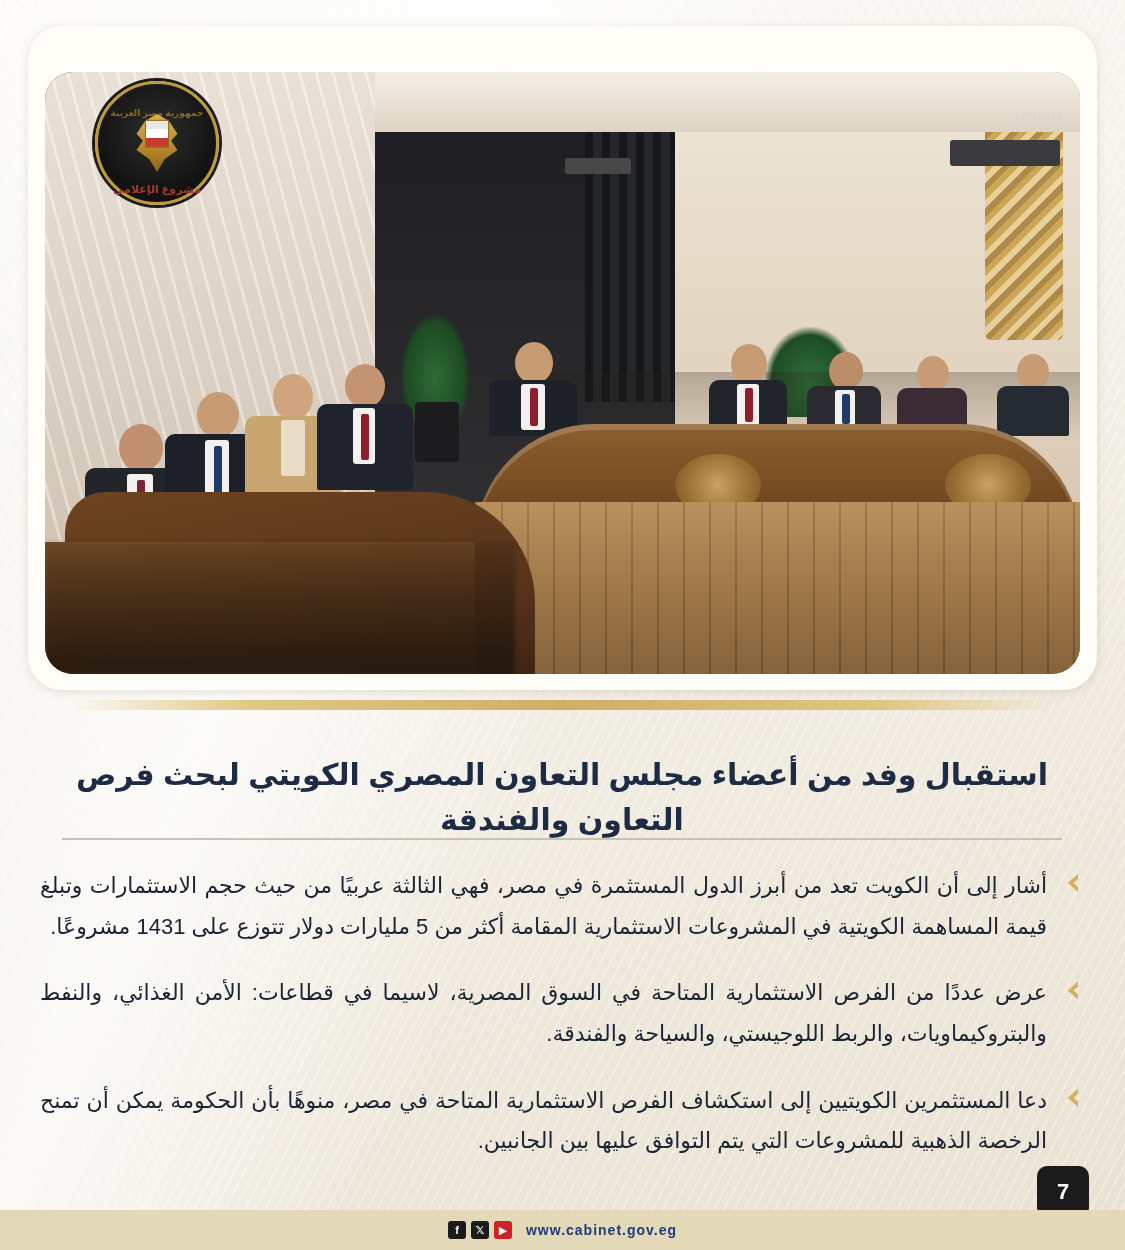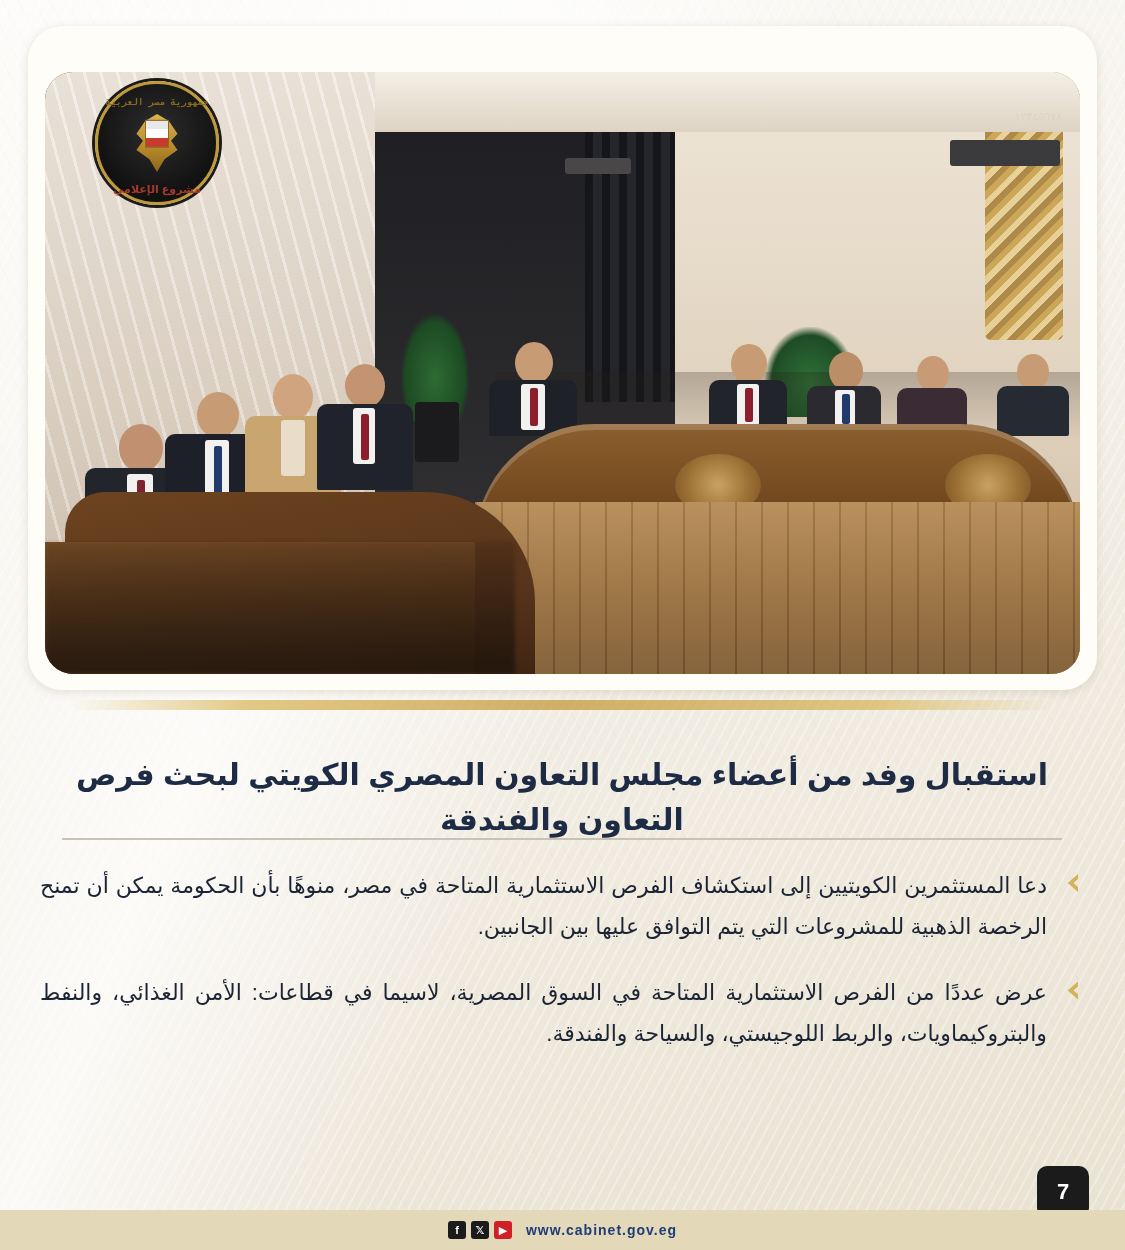--- a/index.html
+++ b/index.html
@@ -107,21 +107,21 @@
   .eagle{
     width:54px;height:58px;border-radius:6px;
     background:linear-gradient(180deg,#d9b34f 0%,#b98c2d 55%,#8c6718 100%);
     clip-path:polygon(50% 0%,72% 12%,88% 34%,76% 46%,88% 62%,64% 78%,50% 100%,36% 78%,12% 62%,24% 46%,12% 34%,28% 12%);
   }
   .eagle-flag{position:absolute;width:22px;height:26px;left:50%;top:40%;transform:translate(-50%,-40%);
     background:linear-gradient(180deg,#e8e8e8 0 33%,#ffffff 33% 66%,#c8392e 66% 100%);
     border:1px solid #8a6a20;}
   .logo-arc-top,.logo-arc-bot{position:absolute;left:0;right:0;text-align:center;
     font-size:9px;color:#8b6a1e;font-weight:bold;letter-spacing:.5px;}
-  .logo-arc-top{top:13px;font-family:Liberation Mono, monospace;}
+  .logo-arc-top{top:24px;}
   .logo-arc-bot{bottom:6px;color:#a23b2e;font-size:11px;}
 
   
   .gold-sep{
     position:absolute;left:70px;top:700px;width:985px;height:10px;
     background:linear-gradient(90deg,rgba(201,161,74,0) 0%,#d8b85f 18%,#c49a3c 50%,#d8b85f 82%,rgba(201,161,74,0) 100%);
     border-radius:6px;opacity:.75;
   }
 
   
@@ -264,27 +264,33 @@
 <div class="gold-sep"></div>
 
 <div class="headline">استقبال وفد من أعضاء مجلس التعاون المصري الكويتي لبحث فرص التعاون والفندقة</div>
 <div class="rule"></div>
 
 <div class="bullets">
   <div class="bullet">
     <div class="marker">
         <div class="chev"></div>
       </div>
-    <div class="btext">دعا المستثمرين الكويتيين إلى استكشاف الفرص الاستثمارية المتاحة في مصر، منوهًا بأن الحكومة يمكن أن تمنح الرخصة الذهبية للمشروعات التي يتم التوافق عليها بين الجانبين.</div>
+    <div class="btext">أشار إلى أن الكويت تعد من أبرز الدول المستثمرة في مصر، فهي الثالثة عربيًا من حيث حجم الاستثمارات وتبلغ قيمة المساهمة الكويتية في المشروعات الاستثمارية المقامة أكثر من 5 مليارات دولار تتوزع على 1431 مشروعًا.</div>
   </div>
   <div class="bullet">
     <div class="marker">
         <div class="chev"></div>
       </div>
     <div class="btext">عرض عددًا من الفرص الاستثمارية المتاحة في السوق المصرية، لاسيما في قطاعات: الأمن الغذائي، والنفط والبتروكيماويات، والربط اللوجيستي، والسياحة والفندقة.</div>
+  </div>
+  <div class="bullet">
+    <div class="marker">
+        <div class="chev"></div>
+      </div>
+    <div class="btext">دعا المستثمرين الكويتيين إلى استكشاف الفرص الاستثمارية المتاحة في مصر، منوهًا بأن الحكومة يمكن أن تمنح الرخصة الذهبية للمشروعات التي يتم التوافق عليها بين الجانبين.</div>
   </div>
 </div>
 
 <div class="pagebadge">7</div>
 
 <div class="footer">
   <span class="footer-url">www.cabinet.gov.eg</span>
   <span class="social">
     <span class="sicon">f</span>
     <span class="sicon">𝕏</span>

